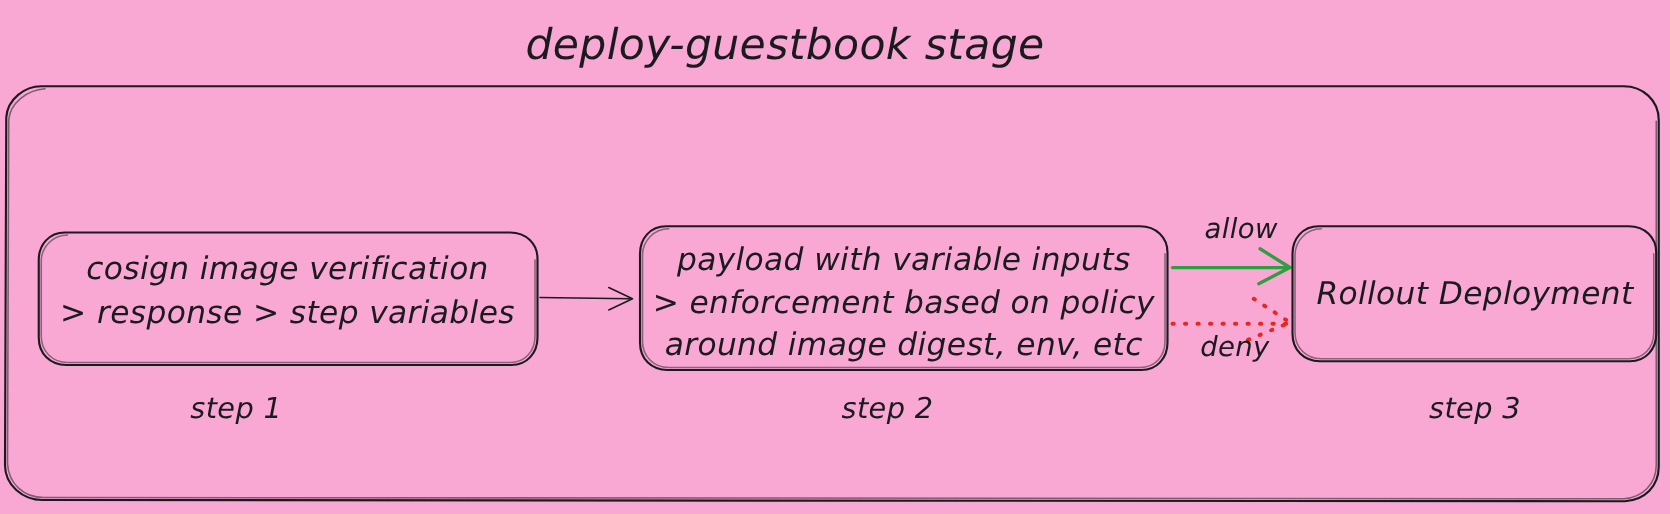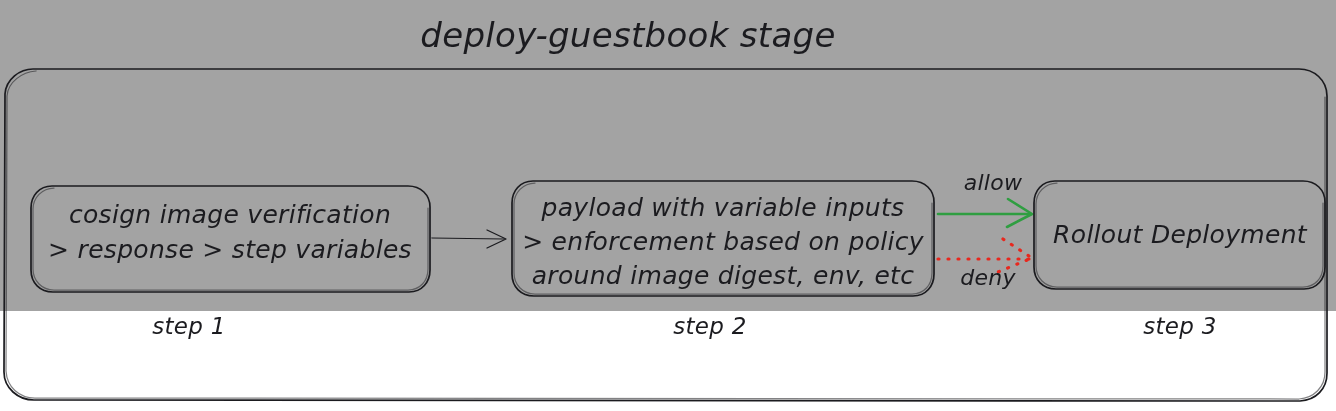--- a/index.html
+++ b/index.html
@@ -10,22 +10,22 @@
   }
   body {
     width: 1336px;
     height: 411px;
     overflow: hidden;
     font-family: "DejaVu Sans", sans-serif;
   }
   #canvas {
     position: relative;
     width: 1336px;
-    height: 311px;
-    background: #a3a3a3;
+    height: 411px;
+    background: #f9a8d4;
   }
   svg#diagram {
     position: absolute;
     left: 0;
     top: 0;
     width: 1336px;
     height: 411px;
   }
   .hand {
     font-family: "DejaVu Sans", sans-serif;

